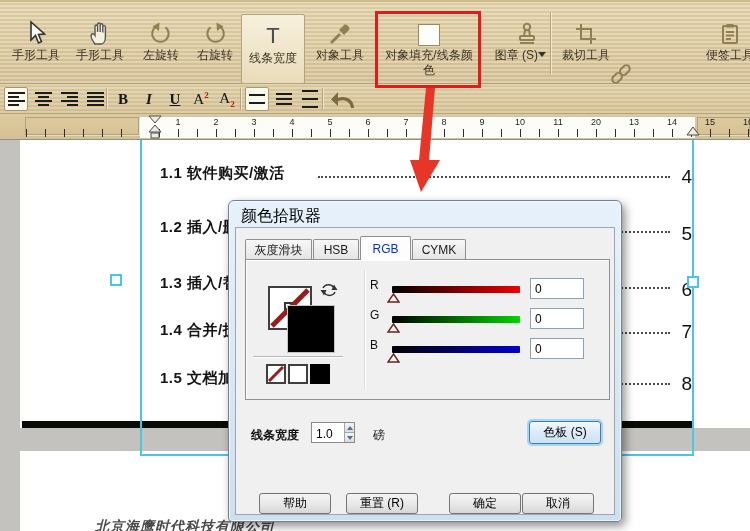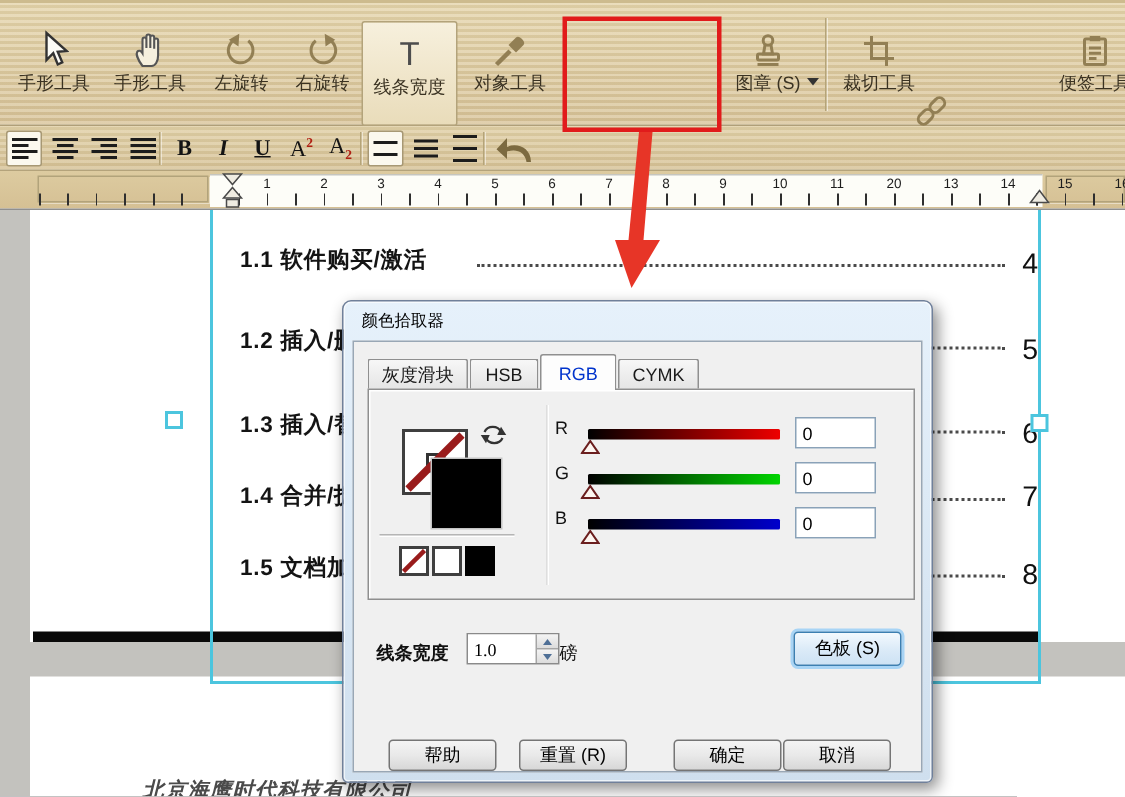--- a/index.html
+++ b/index.html
@@ -60,21 +60,21 @@
   .footer-text{position:absolute;left:95px;top:378px;font-family:"Liberation Serif","DejaVu Serif",serif;font-style:italic;font-weight:bold;font-size:14px;color:#4a4a4a;letter-spacing:1px;white-space:nowrap;}
 
   
   .hl-box{left:375px;top:11px;width:106px;height:77px;border:3px solid #e11b1b;z-index:40;box-sizing:border-box;}
   .arrow-svg{left:400px;top:88px;z-index:40;}
 
   
   .dialog{left:228px;top:200px;width:394px;height:322px;z-index:20;
     background:linear-gradient(#e6f1fb,#cfdfee);border:1px solid #70809a;border-radius:6px 6px 4px 4px;
     box-shadow:3px 4px 10px rgba(0,0,0,.45),inset 0 0 0 1px rgba(255,255,255,.65);box-sizing:border-box;}
-  .dlg-title{position:absolute;left:12px;top:5px;font-size:11px;color:#000;}
+  .dlg-title{position:absolute;left:12px;top:5px;font-size:16px;color:#000;}
   .dlg-content{position:absolute;left:6px;top:26px;right:6px;bottom:6px;background:#f0f0f0;border:1px solid #99a7b5;box-sizing:border-box;}
   .tab{position:absolute;top:38px;height:21px;display:flex;align-items:center;justify-content:center;font-size:12px;color:#1a1a1a;
     background:linear-gradient(#f7f7f7,#e4e4e4);border:1px solid #8f8f8f;border-bottom:none;border-radius:2px 2px 0 0;box-sizing:border-box;z-index:1;}
   .tab.selected{top:35px;height:24px;background:#fdfdfd;color:#0033cc;z-index:3;}
   .tabpanel{position:absolute;left:16px;top:58px;width:365px;height:141px;background:#f0f0f0;border:1px solid #8f8f8f;
     box-shadow:inset 1px 1px 0 #fff;box-sizing:border-box;z-index:2;}
   .swatch-none-big{position:absolute;left:22px;top:26px;width:44px;height:44px;background:#fff;border:2px solid #3f3f3f;box-sizing:border-box;}
   .inner-sq{position:absolute;left:14px;top:14px;width:13px;height:13px;border:2px solid #333;box-sizing:border-box;}
   .diag{position:absolute;left:0;top:0;width:100%;height:100%;}
   .swatch-fill-big{position:absolute;left:42px;top:46px;width:46px;height:46px;background:#000;outline:1px solid #c4c4c4;z-index:2;}
@@ -85,21 +85,21 @@
   .mini.black{background:#000;border:1px solid #000;}
   .panel-div{position:absolute;left:118px;top:10px;width:1px;height:120px;background:#dedede;box-shadow:1px 0 0 #fff;}
   .s-label{position:absolute;left:124px;width:16px;font-size:12px;color:#111;}
   .track{position:absolute;left:146px;width:128px;height:7px;border-radius:1px;}
   .track.r{background:linear-gradient(to right,#000,#ee0000);}
   .track.g{background:linear-gradient(to right,#000,#00d500);}
   .track.b{background:linear-gradient(to right,#000,#0000cc);}
   .tri{position:absolute;left:141px;}
   .val{position:absolute;left:284px;width:44px;height:17px;border:1px solid #8aa2b8;background:#fff;font-size:12px;padding:1px 4px;box-sizing:content-box;font-family:inherit;}
   .lw-label,.lw-unit{position:absolute;font-size:12px;color:#111;}
-  .spinner{position:absolute;left:82px;top:221px;width:62px;height:21px;border:1px solid #8a8a8a;background:#fff;box-sizing:border-box;display:flex;font-family:Liberation Serif, serif;}
+  .spinner{position:absolute;left:82px;top:221px;width:44px;height:21px;border:1px solid #8a8a8a;background:#fff;box-sizing:border-box;display:flex;}
   .spin-val{flex:1;border:none;width:28px;font-size:12px;padding:2px 0 0 4px;font-family:inherit;outline:none;}
   .spin-btns{width:14px;display:flex;flex-direction:column;border-left:1px solid #a5a5a5;}
   .spin-btns div{flex:1;display:flex;align-items:center;justify-content:center;background:linear-gradient(#f4f4f4,#dcdcdc);}
   .spin-btns div + div{border-top:1px solid #a5a5a5;}
   .tri-up{width:0;height:0;border-left:3px solid transparent;border-right:3px solid transparent;border-bottom:4px solid #4e6f96;}
   .tri-dn{width:0;height:0;border-left:3px solid transparent;border-right:3px solid transparent;border-top:4px solid #4e6f96;}
   .palette-btn{position:absolute;left:300px;top:220px;width:72px;height:23px;font-size:12px;color:#000;font-family:inherit;
     background:linear-gradient(#f3f9fe,#dcebf8 50%,#cde2f4);border:1px solid #3c7fb1;border-radius:3px;
     box-shadow:0 0 0 2px rgba(110,190,250,.55);box-sizing:border-box;}
   .dlg-btn{position:absolute;top:292px;width:72px;height:21px;font-size:12px;color:#000;font-family:inherit;
@@ -161,22 +161,28 @@
     <div class="tb1-btn" style="left:310px;width:60px;">
       <span class="tb1-icon">
         <svg width="24" height="24" viewBox="0 0 24 24">
             <path d="M3 21 L12 12" stroke="#927f54" stroke-width="3" fill="none"></path>
             <path d="M11 8 L16 13 L21 8 C23 6 18 1 16 3 Z" fill="#927f54"></path>
           </svg>
       </span>
       <span class="tb1-label">对象工具</span>
     </div>
 
-
-    <div class="tb1-btn" style="left:486px;width:52px;">
+    <div class="tb1-btn" style="left:381px;width:96px;">
+      <span class="tb1-icon">
+          <span class="sq-icon"></span>
+        </span>
+      <span class="tb1-label">对象填充/线条颜色</span>
+    </div>
+
+    <div class="tb1-btn" style="left:486px;width:52px;align-items:flex-end;">
       <span class="tb1-icon">
         <svg width="22" height="24" viewBox="0 0 22 24">
             <circle cx="11" cy="5" r="3.2" class="icon-stroke"></circle>
             <path d="M9 8 L8 14 L14 14 L13 8" class="icon-stroke"></path>
             <rect x="4" y="14" width="14" height="4" rx="1" class="icon-stroke"></rect>
             <path d="M4 21 H18" class="icon-stroke"></path>
           </svg>
       </span>
       <span class="tb1-label">图章 (S)</span>
     </div>

